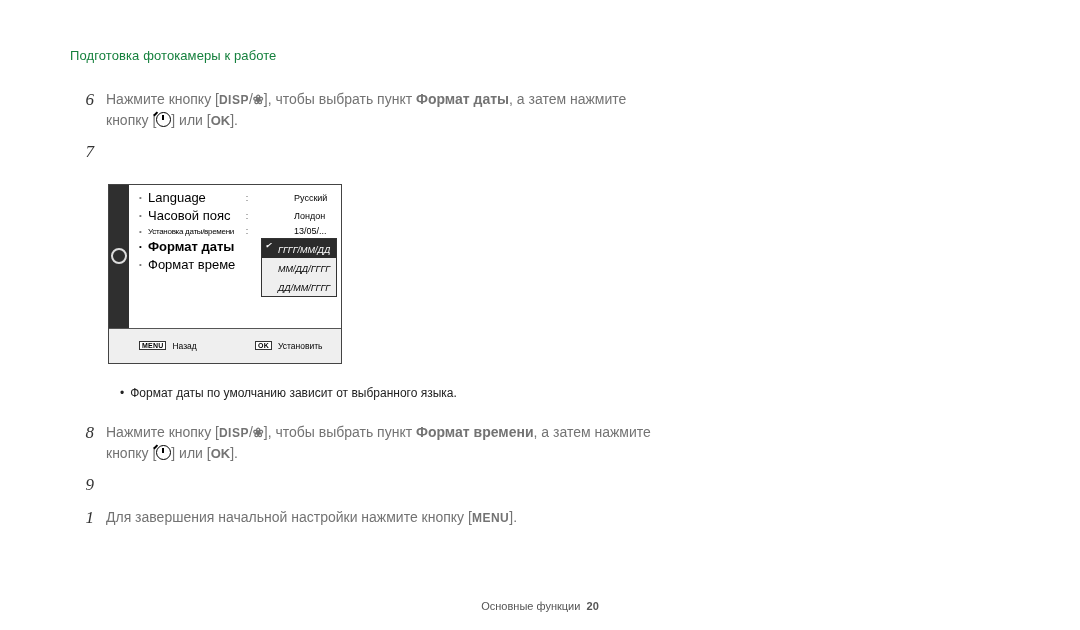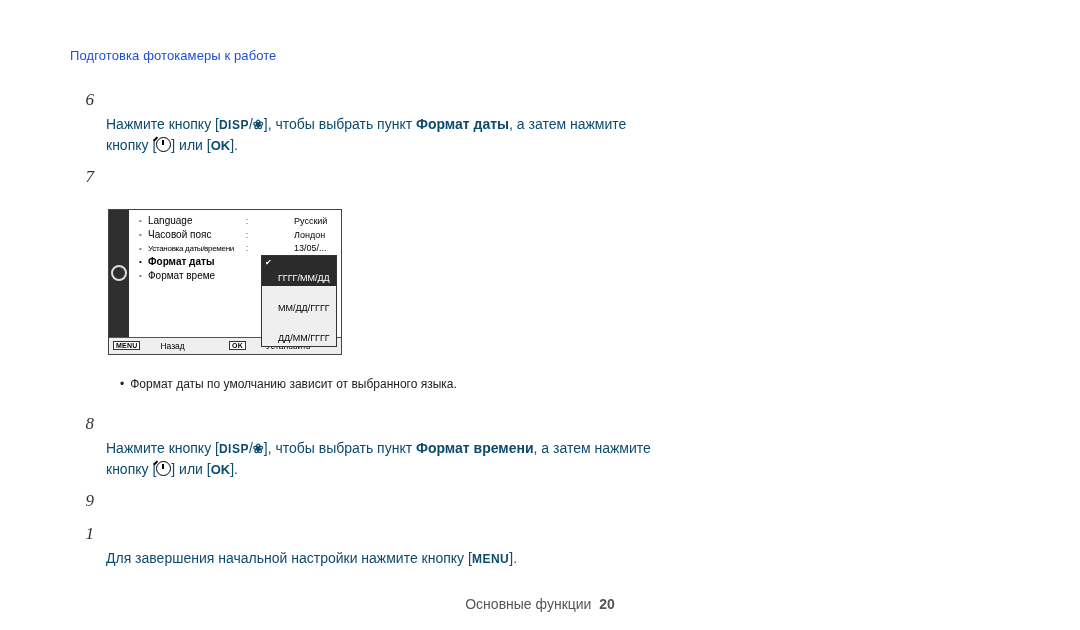--- a/index.html
+++ b/index.html
@@ -10,21 +10,21 @@
     color:#222;
   }
   .page {
     position:relative;
     width:1080px; height:630px;
     box-sizing:border-box;
     padding:48px 70px 0 70px;
   }
   .header {
     font-size:13px;
-    color:#1d4ed8;
+    color:#15803d;
     margin-bottom:26px;
     letter-spacing:0.1px;
   }
   .steps {
     display:flex; flex-direction:column;
     gap:10px;
     max-width:600px;
   }
   .step {
     display:flex;
@@ -36,22 +36,21 @@
     text-align:right;
     font-style:italic;
     font-family:Georgia, "Times New Roman", serif;
     font-size:17px;
     color:#333;
     line-height:1.35;
   }
   .step-body {
     font-size:14px;
     line-height:1.5;
-    color:#0c4a6e;
-    margin-top:25px;
+    color:#737373;
   }
   .inst-icon {
     font-family:Arial, sans-serif;
     font-size:12px;
     font-weight:bold;
     letter-spacing:0.5px;
   }
   .inst-icon.menu { font-size:12px; font-weight:bold; letter-spacing:0.5px; }
   .flower {
     display:inline-block;
@@ -121,21 +120,21 @@
     display:flex;
     align-items:center;
     padding:1.5px 6px 1.5px 10px;
     position:relative;
   }
   .screen-row .bullet {
     width:5px; font-size:8px; color:#777; margin-right:4px;
   }
   .screen-row .lbl {
     flex:0 0 96px;
-    font-size:10px;
+    font-size:13px;
   }
   .screen-row .lbl.small { font-size:8px; letter-spacing:-0.3px; }
   .screen-row .sep {
     width:6px; text-align:center; font-size:9px; color:#555;
   }
   .screen-row .val {
     font-size:9px;
     margin-left:44px;
   }
   .screen-row.selected .lbl { font-weight:bold; }
@@ -143,45 +142,47 @@
   .dropdown {
     position:absolute;
     right:4px; top:0;
     width:74px;
     background:#efefef;
     border:1px solid #333;
     font-size:9px;
     z-index:2;
   }
   .dropdown .opt {
-    padding:17px 4px 3px 16px;
-    position:relative;
+    padding:6px 4px 3px 16px;
+    position:relative;
+    font-style:italic;
   }
   .dropdown .opt.sel {
     background:#2b2b2b;
     color:#fff;
   }
   .dropdown .opt.sel::before {
     content:"✔";
     position:absolute;
     left:3px; top:2px;
     font-size:8px;
   }
   .screen-footer {
     display:flex;
     background:#efefef;
     border-top:1px solid #555;
     font-size:8.5px;
   }
   .screen-footer .half {
     flex:1;
-    padding:3px 4px;
+    padding:12px 4px;
     display:flex;
     align-items:center;
-    gap:20px;
+    gap:6px;
+    margin-left:26px;
   }
   .screen-footer .box {
     border:1px solid #333;
     padding:0 2px;
     font-size:7px;
     font-weight:bold;
     background:#fff;
     letter-spacing:0.2px;
   }
   .screen-spacer { height:52px; }
@@ -190,21 +191,21 @@
     margin:6px 0 12px 50px;
     font-size:12px;
   }
   .note .dot { margin-right:6px; }
 
   .footer {
     position:absolute;
     bottom:18px;
     left:0; right:0;
     text-align:center;
-    font-size:14px;
+    font-size:11px;
     color:#555;
   }
 </style>
 </head>
 <body>
 
 <div class="page">
   <div class="header">Подготовка фотокамеры к работе</div>
 
   <div class="steps">

